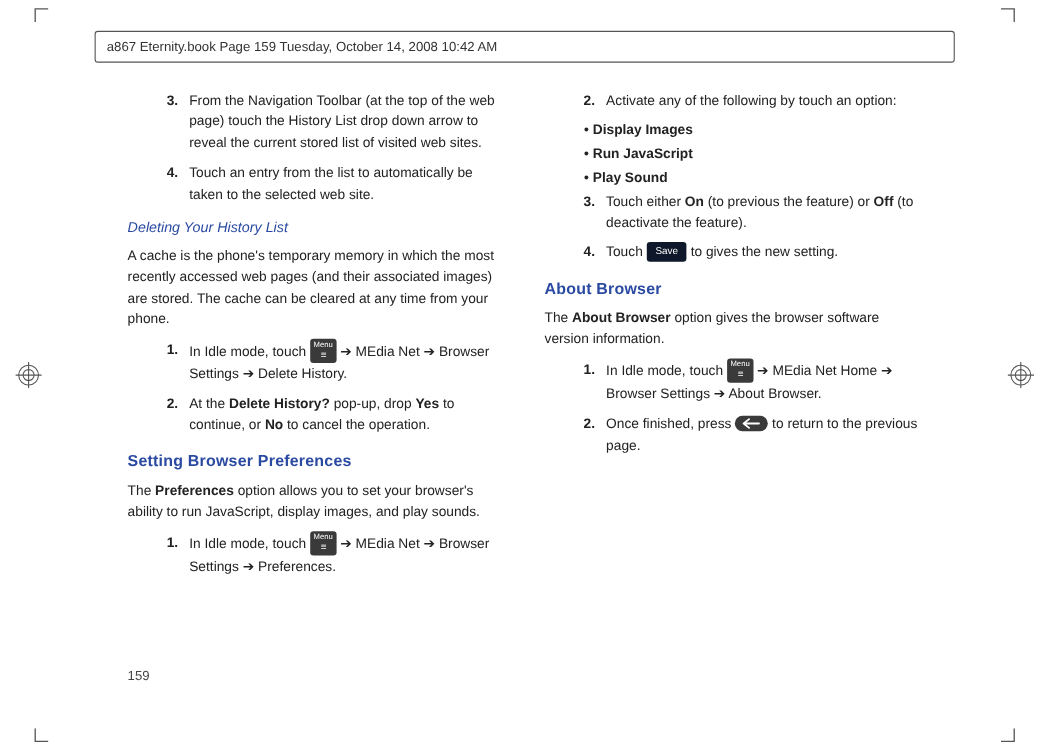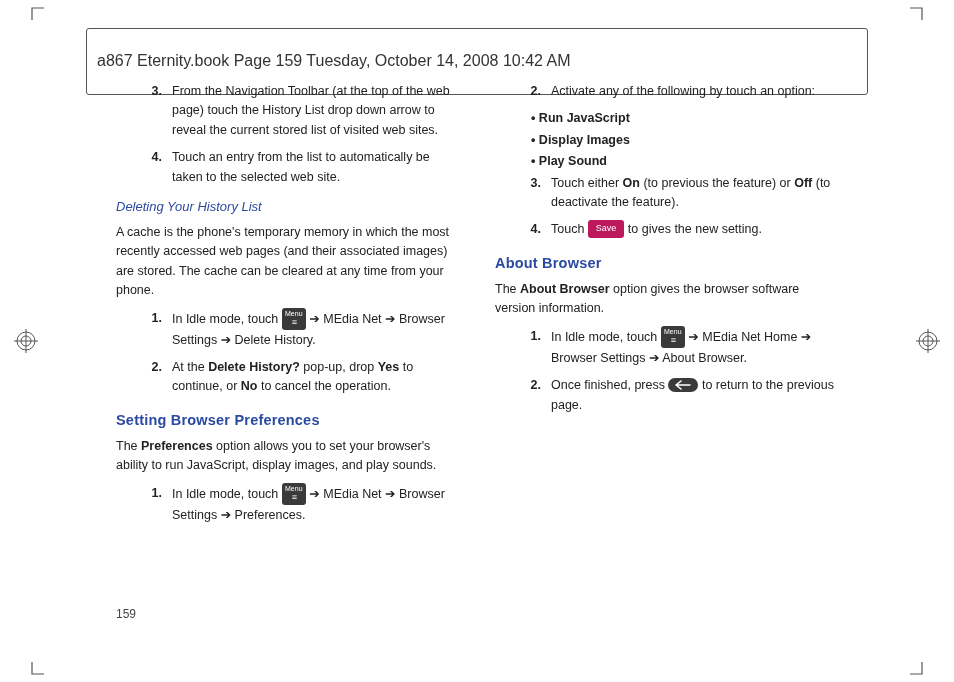--- a/index.html
+++ b/index.html
@@ -1,34 +1,34 @@
 <!DOCTYPE html>
 <html><head>
 <meta charset="utf-8">
 <style>
 html,body{margin:0;padding:0;width:954px;height:682px;background:#fff;font-family:Helvetica,Arial,sans-serif;color:#222;font-size:12.5px;line-height:1.55}
 .cropmark{position:absolute;width:18px;height:18px}
 .cropmark svg{display:block}
 .cm-tl{left:26px;top:2px}.cm-tr{right:26px;top:2px}.cm-bl{left:26px;bottom:2px}.cm-br{right:26px;bottom:2px}
 .registration{position:absolute;width:24px;height:24px}
 .reg-l{left:14px;top:50%;transform:translateY(-50%)}.reg-r{right:14px;top:50%;transform:translateY(-50%)}
-.header-bar{position:absolute;left:86px;right:86px;top:28px;border:1px solid #555;border-radius:3px;padding:20px 10px;font-size:16px;color:#333}
+.header-bar{position:absolute;left:86px;right:86px;top:28px;border:1px solid #555;border-radius:3px;padding:4px 10px;font-size:12px;color:#333}
 .content{position:absolute;left:116px;right:116px;top:80px;bottom:80px;display:flex;gap:36px}
 .col{flex:1;min-width:0}
 .num-item{display:flex;gap:10px;margin:2px 0 8px 30px}
 .num-item .n{font-weight:700;min-width:16px;text-align:right}
 .bullet-item{margin:0 0 2px 36px}
 .bullet-item::before{content:"• ";font-weight:700}
 .h3{font-weight:400;color:#2a4aa2;font-style:italic;font-size:13px;margin:10px 0 6px 0}
 .h2{font-weight:700;color:#2a4aa2;font-size:14.5px;margin:12px 0 6px 0;letter-spacing:.2px}
 .para{margin:0 0 8px 0}
 b{font-weight:700}
 .iconbox{display:inline-block;vertical-align:middle;background:#3a3a3a;color:#fff;border-radius:3px;font-size:7px;line-height:1;padding:2px 3px 3px 3px;min-width:18px;text-align:center;position:relative;top:-1px}
 .iconbox .bars{display:block;font-size:9px;letter-spacing:-1px;margin-top:1px}
-.savebtn{display:inline-block;vertical-align:middle;background:#be185d;color:#fff;border-radius:3px;font-size:9px;padding:2px 8px;position:relative;top:-1px}
+.savebtn{display:inline-block;vertical-align:middle;background:#0f172a;color:#fff;border-radius:3px;font-size:9px;padding:2px 8px;position:relative;top:-1px}
 .backbtn{display:inline-block;vertical-align:middle;width:30px;height:14px;background:#3a3a3a;border-radius:7px;position:relative;top:-1px}
 .backbtn svg{position:absolute;left:6px;top:2px}
 .arrow{font-weight:400}
 .page-num{position:absolute;left:116px;bottom:58px;font-size:12px;color:#444}
 </style>
 </head>
 <body>
 
 <div class="cropmark cm-tl">
     <svg width="18" height="18">
@@ -105,22 +105,22 @@
         <b><span class="arrow"> ➔ MEdia Net ➔ Browser Settings  ➔ Preferences</span></b>.
       </div>
     </div>
   </div>
 
   <div class="col">
     <div class="num-item">
       <div class="n">2.</div>
       <div>Activate any of the following by touch an option:</div>
     </div>
+    <div class="bullet-item"><b>Display Images</b></div>
     <div class="bullet-item"><b>Run JavaScript</b></div>
-    <div class="bullet-item"><b>Display Images</b></div>
     <div class="bullet-item"><b>Play Sound</b></div>
 
     <div class="num-item">
       <div class="n">3.</div>
       <div>
         <span>Touch either </span><b>On</b><span> (to previous the feature) or </span><b>Off</b><span> (to deactivate the feature).</span>
       </div>
     </div>
     <div class="num-item">
       <div class="n">4.</div>

